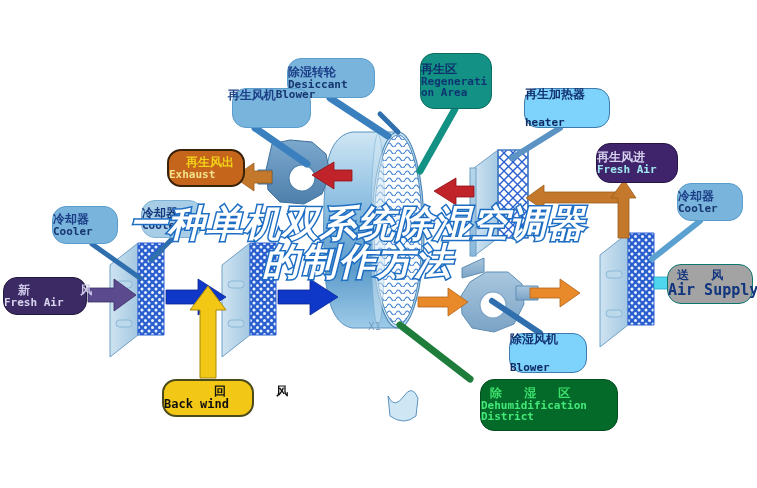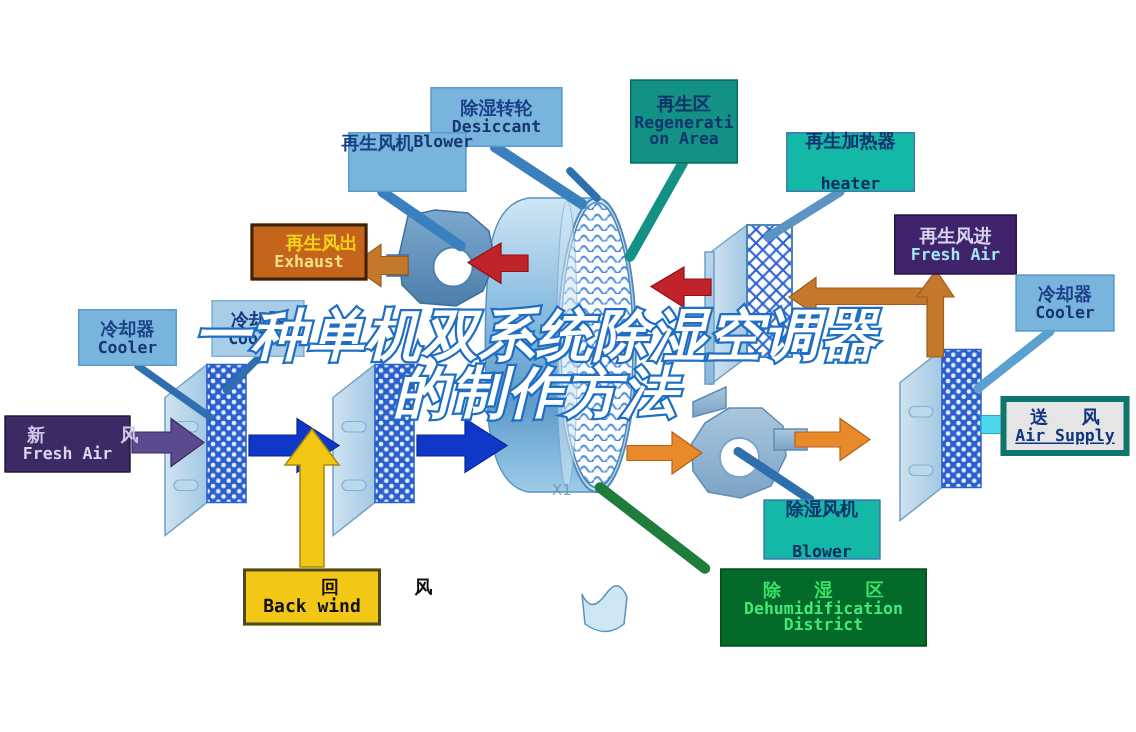--- a/index.html
+++ b/index.html
@@ -1,31 +1,31 @@
 <!DOCTYPE html>
 <html><head>
 <meta charset="utf-8">
 <style>
   html,body{margin:0;padding:0;background:#fff;}
   body{font-family:"Liberation Sans",sans-serif;}
   #stage{position:relative;width:757px;height:488px;background:#ffffff;overflow:hidden;}
   #svgroot{position:absolute;left:0;top:0;}
 
   
-  .lbl{position:absolute;box-sizing:border-box;text-align:center;line-height:1.08;
-       white-space:pre;letter-spacing:0px;}
+  .lbl{position:absolute;box-sizing:border-box;line-height:1.08;
+       white-space:pre;letter-spacing:0px;border-radius:14px;}
   .lbl .cn{display:block;font-family:"DejaVu Sans",sans-serif;font-weight:700;}
   .lbl .en{display:block;font-family:"DejaVu Sans Mono","Liberation Mono",monospace;font-weight:700;}
 
   
   .bx-lblue{background:#79b4dd;border:1px solid #5a9ccb;}
   .bx-lblue .cn{color:#1b3f86;font-size:12px;}
   .bx-lblue .en{color:#16366f;font-size:11px;}
 
-  .bx-steel{background:#14b8a6;border:1px solid #3f7bae;gap:16px;}
+  .bx-steel{background:#7dd3fc;border:1px solid #3f7bae;gap:16px;}
   .bx-steel .cn{color:#11306e;font-size:12px;}
   .bx-steel .en{color:#0f2b63;font-size:11px;}
 
   .bx-pale{background:#a8cde6;border:1px solid #7fb2d4;}
   .bx-pale .cn{color:#14397c;font-size:12px;}
   .bx-pale .en{color:#14397c;font-size:11px;}
 
   
   .bx-orange{background:#c4651b;border:2px solid #3a2208;}
   .bx-orange .cn{color:#f2d21a;font-size:12px;padding-left:17px;}
@@ -44,23 +44,23 @@
   .bx-teal{background:#129184;border:1px solid #0c6c62;}
   .bx-teal .cn{color:#0d2f6b;font-size:12px;}
   .bx-teal .en{color:#0e3572;font-size:11px;}
 
   
   .bx-green{background:#046a2a;border:1px solid #024c1d;}
   .bx-green .cn{color:#3ce06b;font-size:12px;letter-spacing:9px;text-indent:9px;}
   .bx-green .en{color:#45e878;font-size:11px;}
 
   
-  .bx-cyan{background:#e5e5e5;border:4px solid #0f766e;}
+  .bx-cyan{background:#a3a3a3;border:1px solid #0f766e;}
   .bx-cyan .cn{color:#11357e;font-size:12px;letter-spacing:9px;text-indent:9px;}
-  .bx-cyan .en{color:#11357e;font-size:11px;text-decoration:underline;}
+  .bx-cyan .en{color:#11357e;font-size:15px;}
 
   
   .bx-yellow{background:#f2c716;border:2px solid #4a4a1a;}
   .bx-yellow .cn{color:#111;font-size:12px;letter-spacing:14px;text-indent:14px;padding-left:36px;}
   .bx-yellow .en{color:#111;font-size:12px;}
 
   .bx-purple .cn{letter-spacing:14px;text-indent:14px;}
 
   
   #title{position:absolute;left:0;top:205px;width:715px;text-align:center;

